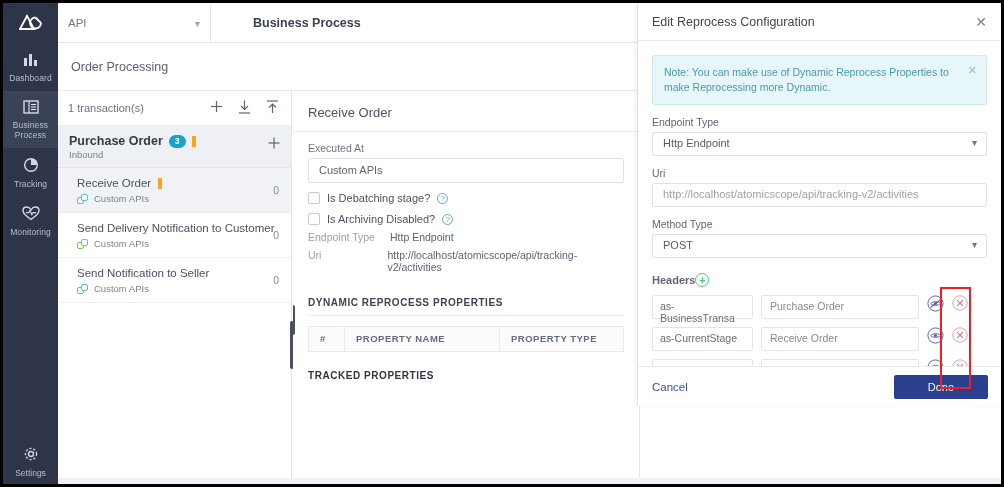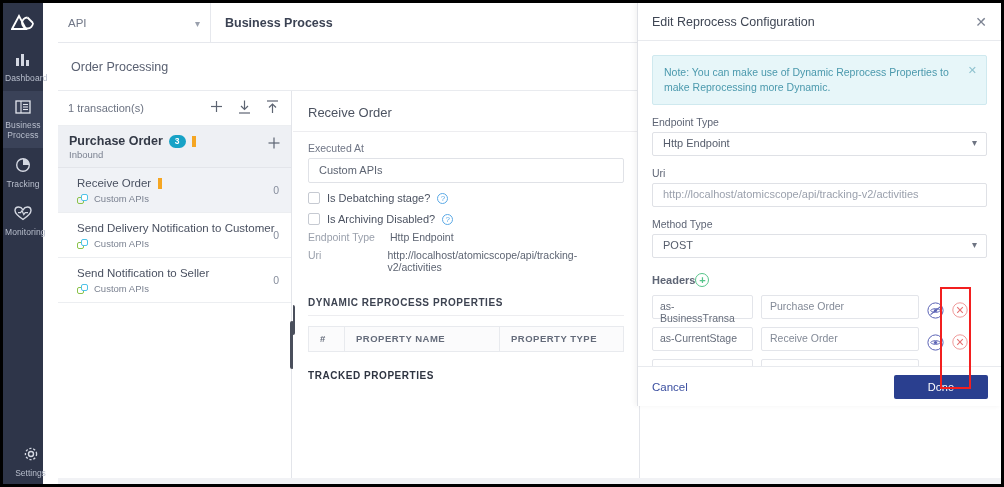--- a/index.html
+++ b/index.html
@@ -8,41 +8,41 @@
     font-family: "Liberation Sans", sans-serif;
     background:#fff;
   }
   #app {
     position:relative; width:1004px; height:487px;
     border:3px solid #000; overflow:hidden; background:#fff;
   }
 
   
   .rail {
-    position:absolute; left:0; top:0; width:40px; height:481px;
+    position:absolute; left:0; top:0; width:55px; height:481px;
     background:#2e3549; color:#c9cdd8;
   }
   .rail-logo {
     height:40px; display:flex; align-items:center; justify-content:center;
   }
   .rail-item {
     padding:9px 2px 8px; text-align:center; cursor:pointer;
     font-size:8.5px; line-height:10px; color:#b9bfcd; letter-spacing:.1px;
   }
   .rail-item.active { background:#3a4258; }
   .rail-ico { display:block; margin:0 auto 4px; }
   .rail-settings {
     position:absolute; bottom:6px; left:0; width:55px; text-align:center;
     font-size:8.5px; color:#b9bfcd;
   }
 
   
   .topbar {
     position:absolute; left:55px; top:0; right:16px; height:40px;
-    background:#fff; border-bottom:1px solid #e6e8ed; display:flex;
+    background:#fff; border-bottom:1px solid #e6e8ed; display:flex;gap:28px;
   }
   .env-select {
     width:153px; height:40px; display:flex; align-items:center;
     padding:0 10px; border-right:1px solid #e6e8ed;
     font-size:11.5px; color:#707787; justify-content:space-between; cursor:pointer;
   }
   .env-select .chev { color:#9aa0ad; font-size:10px; }
   .topbar-title {
     display:flex; align-items:center; padding:0 14px;
     font-size:12.5px; color:#3b4253; font-weight:700;
@@ -199,21 +199,21 @@
   }
   .minput.placeholder { color:#9ba1ad; }
   .hdr-label {
     margin-top:15px; font-size:11px; color:#5e6575;
     display:flex; align-items:center; font-weight:bold;
   }
   .addcirc {
     width:14px; height:14px; border:1.2px solid #56c48a; border-radius:50%;
     color:#56c48a; font-size:11px; line-height:12px; text-align:center; cursor:pointer;
   }
-  .hrow { display:flex; align-items:flex-end; gap:8px; margin-top:8px; }
+  .hrow { display:flex; align-items:flex-start; gap:8px; margin-top:8px; }
   .hkey {
     width:101px; height:24px; border:1px solid #e3e5ea; border-radius:2px;
     font-size:10.5px; color:#666d7b; padding:4px 7px; background:#fff;
   }
   .hval {
     width:158px; height:24px; border:1px solid #e3e5ea; border-radius:2px;
     font-size:10.5px; color:#838a97; padding:4px 8px; background:#fff;
     white-space:nowrap; overflow:hidden;
   }
   .iconbtn { width:17px; height:17px; cursor:pointer; }

